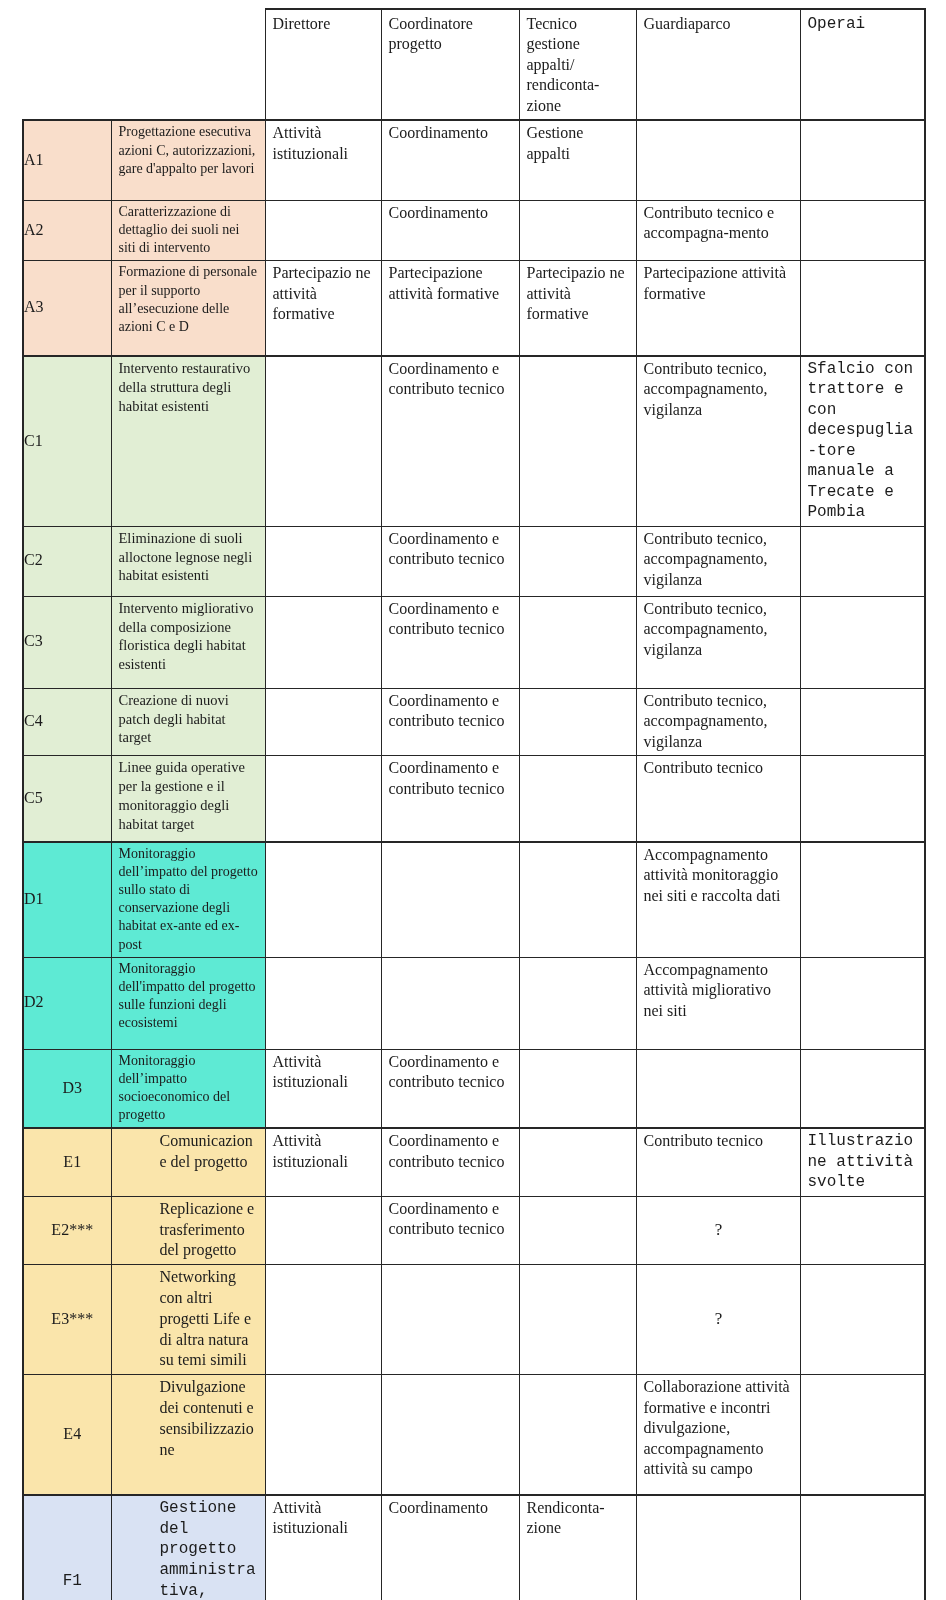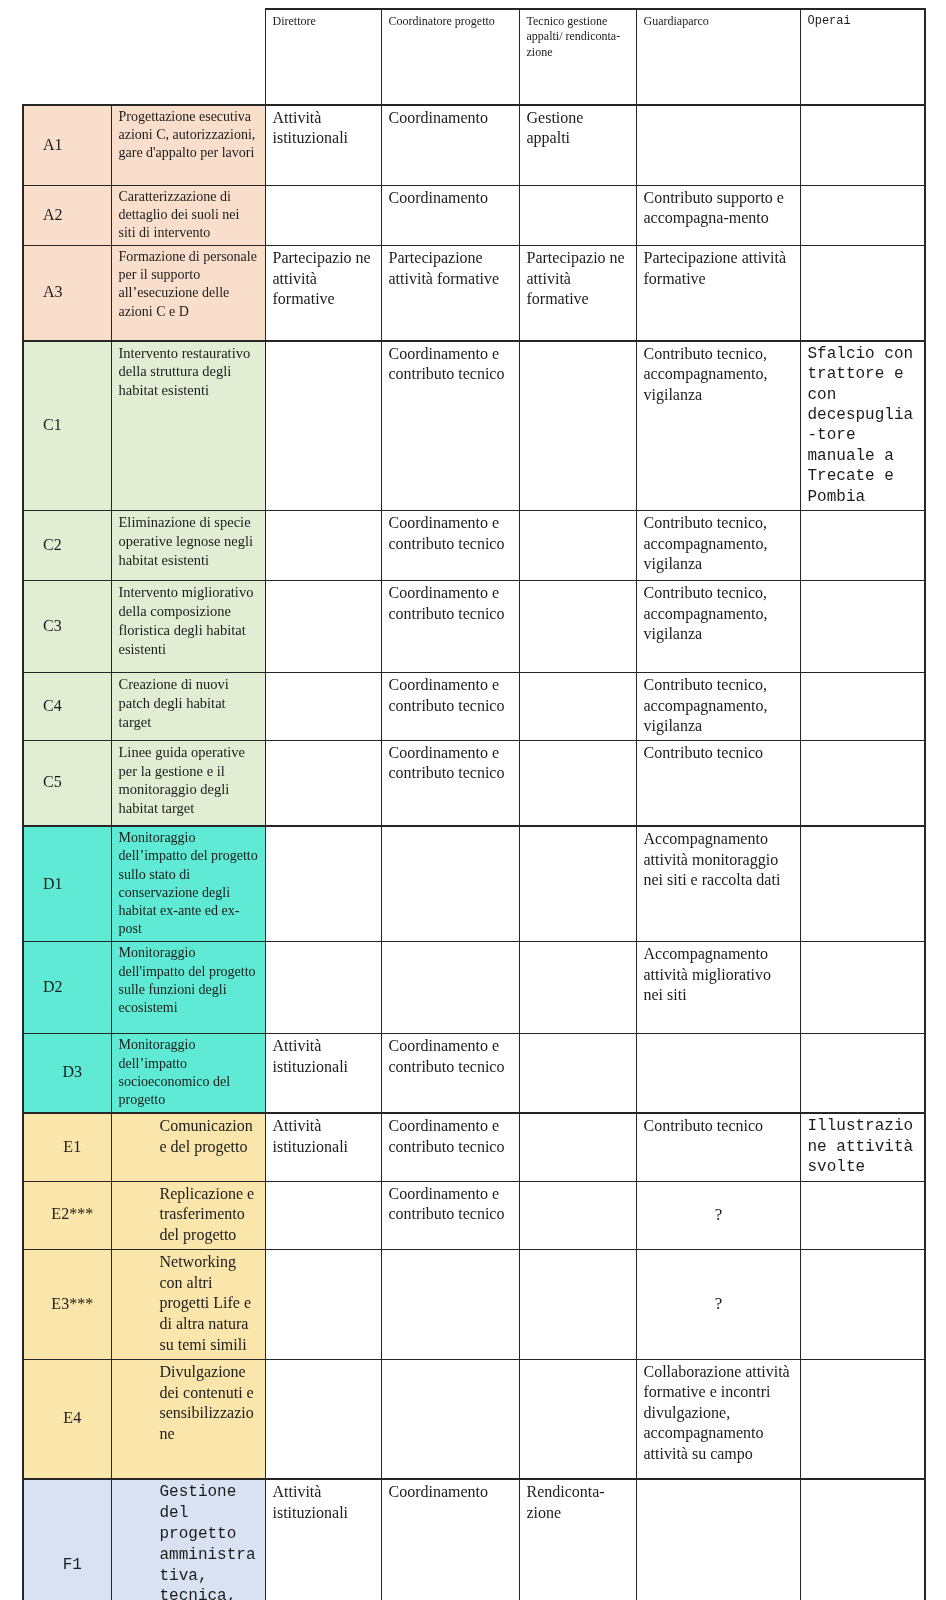--- a/index.html
+++ b/index.html
@@ -38,32 +38,32 @@
   
   tr.g-a td.fill{background:#f9decb;}
   tr.g-c td.fill{background:#e1eed4;}
   tr.g-d td.fill{background:#5eead4;}
   tr.g-e td.fill{background:#fae5ab;}
   tr.g-f td.fill{background:#d9e2f3;font-family:Liberation Mono, monospace;}
 
   
   .matrix td.idcell{
     vertical-align:middle;
-    padding-left:19px;
+    padding-left:0;
     font-size:16px;
   }
   .matrix tr.idc td.idcell{text-align:center;padding-left:12px;padding-right:2px;}
 
   
   tr.g-a td.desc, tr.g-d td.desc{font-size:14px;line-height:1.3;margin-left:32px;}
   tr.g-c td.desc{font-size:14.5px;line-height:1.3;}
   tr.g-e td.desc, tr.g-f td.desc{font-size:16px;line-height:1.3;padding-left:48px;}
 
   
-  .matrix td.hdr{background:#fff;font-size:12px;padding-top:4px;}
+  .matrix td.hdr{background:#fff;font-size:16px;padding-top:4px;}
 
   
   .matrix td.qc{text-align:center;vertical-align:middle;font-size:17px;}
 
   
   .footnotes{margin:30px 0 12px 38px;font-size:22px;line-height:1.55;}
   .footnotes p{margin:0 0 9px 0;}
 </style>
 </head>
 <body>
@@ -100,21 +100,21 @@
       <td></td>
       <td class="br2"></td>
     </tr>
 
     <tr class="g-a" style="height:58px;">
       <td class="idcell fill bl2">A2</td>
       <td class="desc fill">Caratterizzazione di dettaglio dei suoli nei siti di intervento</td>
       <td></td>
       <td>Coordinamento</td>
       <td></td>
-      <td>Contributo supporto e accompagna-mento</td>
+      <td>Contributo tecnico e accompagna-mento</td>
       <td class="br2"></td>
     </tr>
 
     <tr class="g-a" style="height:95px;">
       <td class="idcell fill bl2">A3</td>
       <td class="desc fill">Formazione di personale per il supporto all’esecuzione delle azioni C e D</td>
       <td>Partecipazio ne attività formative</td>
       <td>Partecipazione attività formative</td>
       <td>Partecipazio ne attività formative</td>
       <td>Partecipazione attività formative</td>
@@ -126,21 +126,21 @@
       <td class="desc fill">Intervento restaurativo della struttura degli habitat esistenti</td>
       <td></td>
       <td>Coordinamento e contributo tecnico</td>
       <td></td>
       <td>Contributo tecnico, accompagnamento, vigilanza</td>
       <td class="br2">Sfalcio con trattore e con decespuglia-tore manuale a Trecate e Pombia</td>
     </tr>
 
     <tr class="g-c" style="height:70px;">
       <td class="idcell fill bl2">C2</td>
-      <td class="desc fill">Eliminazione di specie operative legnose negli habitat esistenti</td>
+      <td class="desc fill">Eliminazione di suoli alloctone legnose negli habitat esistenti</td>
       <td></td>
       <td>Coordinamento e contributo tecnico</td>
       <td></td>
       <td>Contributo tecnico, accompagnamento, vigilanza</td>
       <td class="br2"></td>
     </tr>
 
     <tr class="g-c" style="height:92px;">
       <td class="idcell fill bl2">C3</td>
       <td class="desc fill">Intervento migliorativo della composizione floristica degli habitat esistenti</td>

